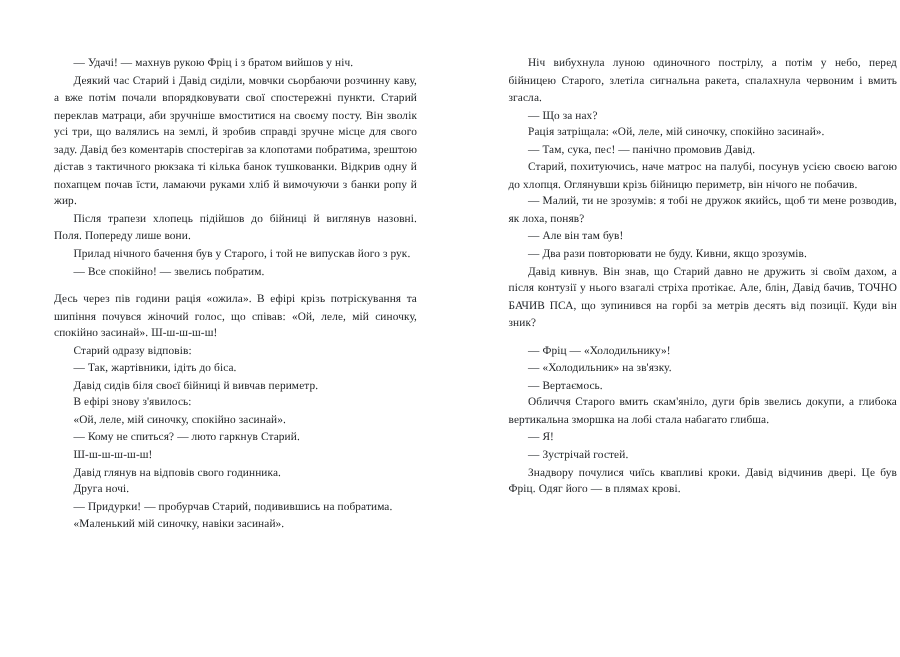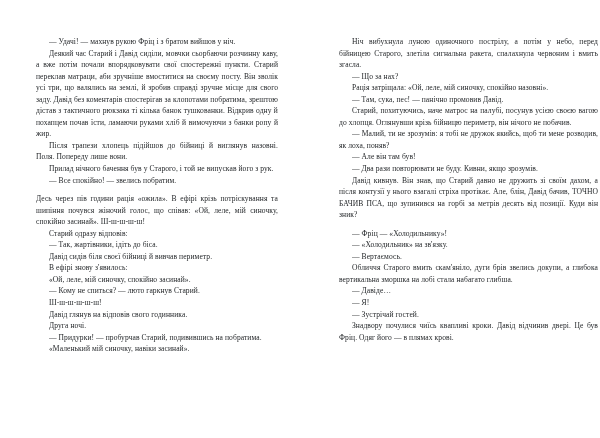--- a/index.html
+++ b/index.html
@@ -79,32 +79,31 @@
       <p>— Придурки! — пробурчав Старий, подивившись на побратима.</p>
       <p>«Маленький мій синочку, навіки засинай».</p>
     </div>
     <div class="folio folio-left">18</div>
   </div>
 
   <div class="page page-right">
     <div class="textblock">
       <p>Ніч вибухнула луною одиночного пострілу, а потім у небо, перед бійницею Старого, злетіла сигнальна ракета, спалахнула червоним і вмить згасла.</p>
       <p>— Що за нах?</p>
-      <p>Рація затріщала: «Ой, леле, мій синочку, спокійно назовні».</p>
+      <p>Рація затріщала: «Ой, леле, мій синочку, спокійно засинай».</p>
       <p>— Там, сука, пес! — панічно промовив Давід.</p>
       <p>Старий, похитуючись, наче матрос на палубі, посунув усією своєю вагою до хлопця. Оглянувши крізь бійницю периметр, він нічого не побачив.</p>
       <p>— Малий, ти не зрозумів: я тобі не дружок якийсь, щоб ти мене розводив, як лоха, поняв?</p>
       <p>— Але він там був!</p>
       <p>— Два рази повторювати не буду. Кивни, якщо зрозумів.</p>
       <p>Давід кивнув. Він знав, що Старий давно не дружить зі своїм дахом, а після контузії у нього взагалі стріха протікає. Але, блін, Давід бачив, ТОЧНО БАЧИВ ПСА, що зупинився на горбі за метрів десять від позиції. Куди він зник?</p>
       <p class="gap-before">— Фріц — «Холодильнику»!</p>
       <p>— «Холодильник» на зв'язку.</p>
       <p>— Вертаємось.</p>
       <p>Обличчя Старого вмить скам'яніло, дуги брів звелись докупи, а глибока вертикальна зморшка на лобі стала набагато глибша.</p>
-      <p>— Давіде…</p>
       <p>— Я!</p>
       <p>— Зустрічай гостей.</p>
       <p>Знадвору почулися чиїсь квапливі кроки. Давід відчинив двері. Це був Фріц. Одяг його — в плямах крові.</p>
     </div>
     <div class="folio folio-right">19</div>
   </div>
 
 </div>
 
 </body></html>

